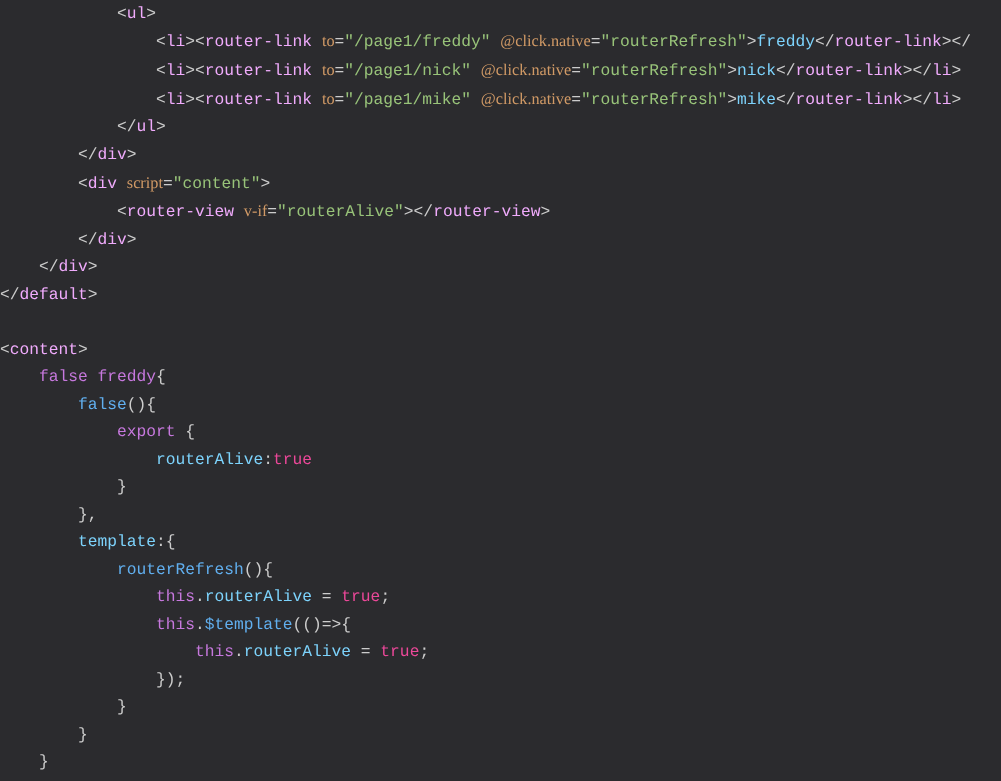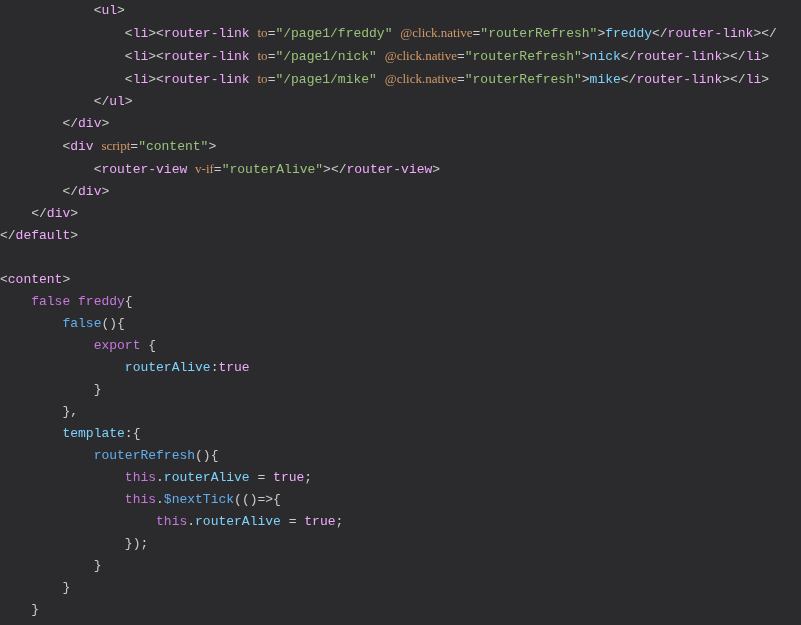--- a/index.html
+++ b/index.html
@@ -20,21 +20,21 @@
     font-family: inherit;
     white-space: pre;
   }
   .c-tag    { color: #f0abfc; }   
   .c-attr   { color: #d19a66; font-family: Liberation Serif, serif; }   
   .c-str    { color: #98c379; }   
   .c-punct  { color: #cccccc; }   
   .c-txt    { color: #7dd3fc; }   
   .c-key    { color: #c678dd; }   
   .c-func   { color: #61afef; }   
-  .c-bool   { color: #f0abfc; }   
+  .c-bool   { color: #ec4899; }   
 </style>
 </head>
 <body>
 
 <pre id="code-block"><span>            <span class="c-punct">&lt;</span><span class="c-tag">ul</span><span class="c-punct">&gt;</span></span>
 <span>                <span class="c-punct">&lt;</span><span class="c-tag">li</span><span class="c-punct">&gt;&lt;</span><span class="c-tag">router-link</span><span class="c-punct"> </span><span class="c-attr">to</span><span class="c-punct">=</span><span class="c-str">"/page1/freddy"</span><span class="c-punct"> </span><span class="c-attr">@click.native</span><span class="c-punct">=</span><span class="c-str">"routerRefresh"</span><span class="c-punct">&gt;</span><span class="c-txt">freddy</span><span class="c-punct">&lt;/</span><span class="c-tag">router-link</span><span class="c-punct">&gt;&lt;/</span></span>
 <span>                <span class="c-punct">&lt;</span><span class="c-tag">li</span><span class="c-punct">&gt;&lt;</span><span class="c-tag">router-link</span><span class="c-punct"> </span><span class="c-attr">to</span><span class="c-punct">=</span><span class="c-str">"/page1/nick"</span><span class="c-punct"> </span><span class="c-attr">@click.native</span><span class="c-punct">=</span><span class="c-str">"routerRefresh"</span><span class="c-punct">&gt;</span><span class="c-txt">nick</span><span class="c-punct">&lt;/</span><span class="c-tag">router-link</span><span class="c-punct">&gt;&lt;/</span><span class="c-tag">li</span><span class="c-punct">&gt;</span></span>
 <span>                <span class="c-punct">&lt;</span><span class="c-tag">li</span><span class="c-punct">&gt;&lt;</span><span class="c-tag">router-link</span><span class="c-punct"> </span><span class="c-attr">to</span><span class="c-punct">=</span><span class="c-str">"/page1/mike"</span><span class="c-punct"> </span><span class="c-attr">@click.native</span><span class="c-punct">=</span><span class="c-str">"routerRefresh"</span><span class="c-punct">&gt;</span><span class="c-txt">mike</span><span class="c-punct">&lt;/</span><span class="c-tag">router-link</span><span class="c-punct">&gt;&lt;/</span><span class="c-tag">li</span><span class="c-punct">&gt;</span></span>
 <span>            <span class="c-punct">&lt;/</span><span class="c-tag">ul</span><span class="c-punct">&gt;</span></span>
 <span>        <span class="c-punct">&lt;/</span><span class="c-tag">div</span><span class="c-punct">&gt;</span></span>
@@ -47,19 +47,19 @@
 <span><span class="c-punct">&lt;</span><span class="c-tag">content</span><span class="c-punct">&gt;</span></span>
 <span>    <span class="c-key">false</span><span class="c-punct"> </span><span class="c-key">freddy</span><span class="c-punct">{</span></span>
 <span>        <span class="c-func">false</span><span class="c-punct">(){</span></span>
 <span>            <span class="c-key">export</span><span class="c-punct"> {</span></span>
 <span>                <span class="c-txt">routerAlive</span><span class="c-punct">:</span><span class="c-bool">true</span></span>
 <span>            <span class="c-punct">}</span></span>
 <span>        <span class="c-punct">},</span></span>
 <span>        <span class="c-txt">template</span><span class="c-punct">:{</span></span>
 <span>            <span class="c-func">routerRefresh</span><span class="c-punct">(){</span></span>
 <span>                <span class="c-key">this</span><span class="c-punct">.</span><span class="c-txt">routerAlive</span><span class="c-punct"> = </span><span class="c-bool">true</span><span class="c-punct">;</span></span>
-<span>                <span class="c-key">this</span><span class="c-punct">.</span><span class="c-func">$nextTick</span><span class="c-punct">(()=&gt;{</span></span>
+<span>                <span class="c-key">this</span><span class="c-punct">.</span><span class="c-func">$template</span><span class="c-punct">(()=&gt;{</span></span>
 <span>                    <span class="c-key">this</span><span class="c-punct">.</span><span class="c-txt">routerAlive</span><span class="c-punct"> = </span><span class="c-bool">true</span><span class="c-punct">;</span></span>
 <span>                <span class="c-punct">});</span></span>
 <span>            <span class="c-punct">}</span></span>
 <span>        <span class="c-punct">}</span></span>
 <span>    <span class="c-punct">}</span></span>
 </pre>
 
 </body></html>

